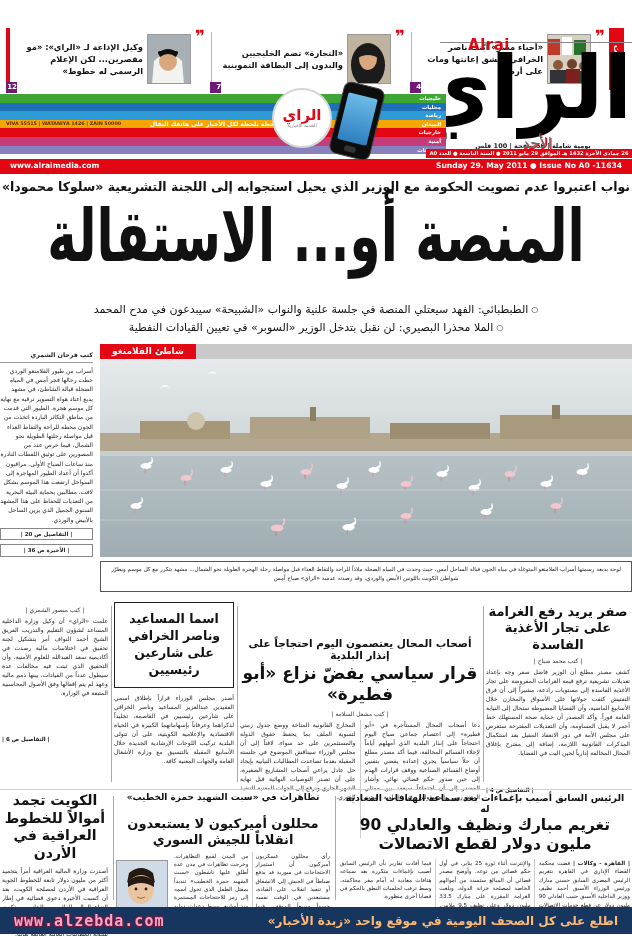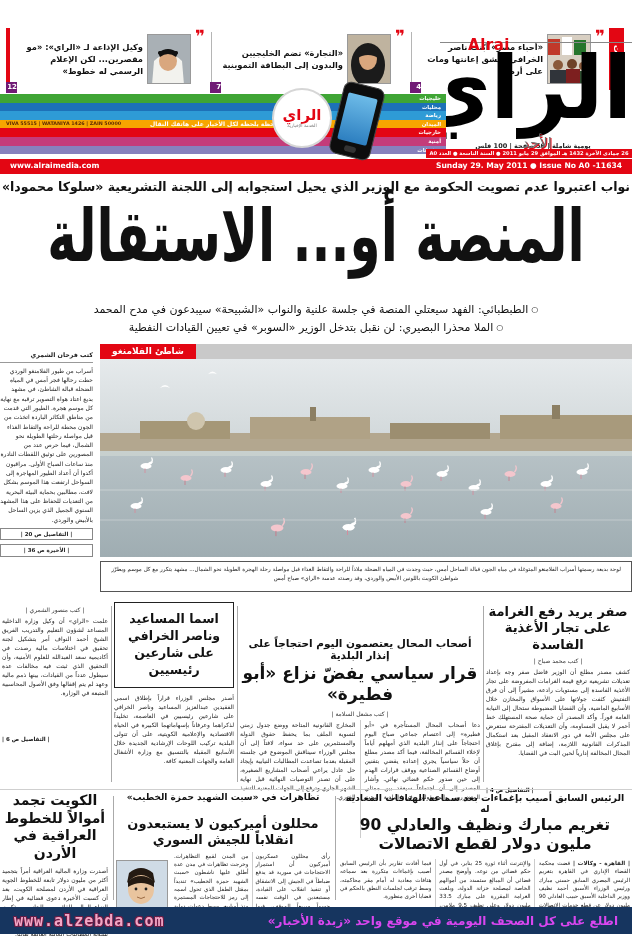--- a/index.html
+++ b/index.html
@@ -110,21 +110,21 @@
   #art-syria .art-body { margin-left:58px; height:78px; column-count:2; column-gap:7px; column-rule:1px solid #ccc; font-size:5.6px; }
   #art-iraqi { position:absolute; top:0; right:524px; left:2px; height:112px; }
   #art-iraqi .art-headline { font-size:14px; }
   .dateline { font-weight:bold; }
 
   .h-rule { position:absolute; left:0; right:0; height:1px; background:#cfcfcf; }
 
   
   #bottom-bar { position:absolute; top:907px; left:0; right:0; height:27px; background:#16355f;
     display:flex; align-items:center; justify-content:space-between; padding:0 14px; }
-  .bar-text { color:#d946ef; font-size:12px; font-weight:bold; }
+  .bar-text { color:#fdba74; font-size:12px; font-weight:bold; }
   .watermark { direction:ltr; font-family:"DejaVu Sans Mono", monospace; font-weight:bold; font-size:15px;
     letter-spacing:1px; color:#f2a7c6;
     text-shadow:-1px -1px 0 #6e1b44, 1px -1px 0 #6e1b44, -1px 1px 0 #6e1b44, 1px 1px 0 #6e1b44; }
 </style>
 </head>
 <body>
 
 <div id="page">
 
   <div id="teasers">

